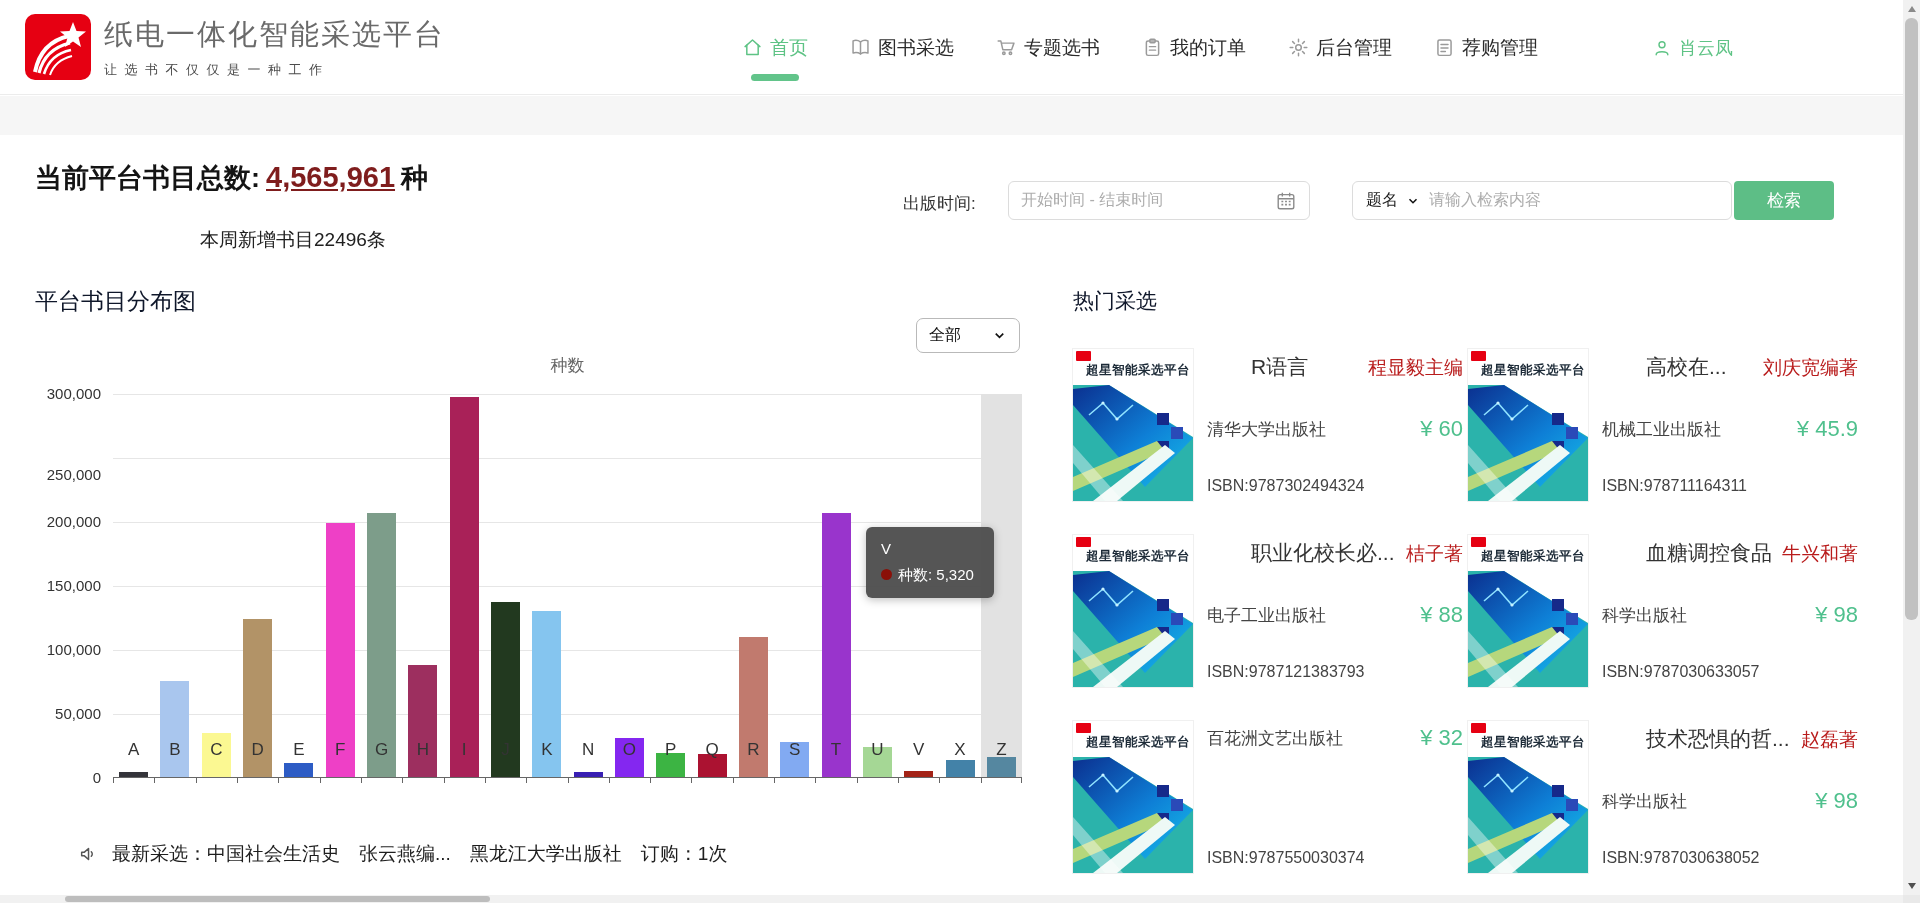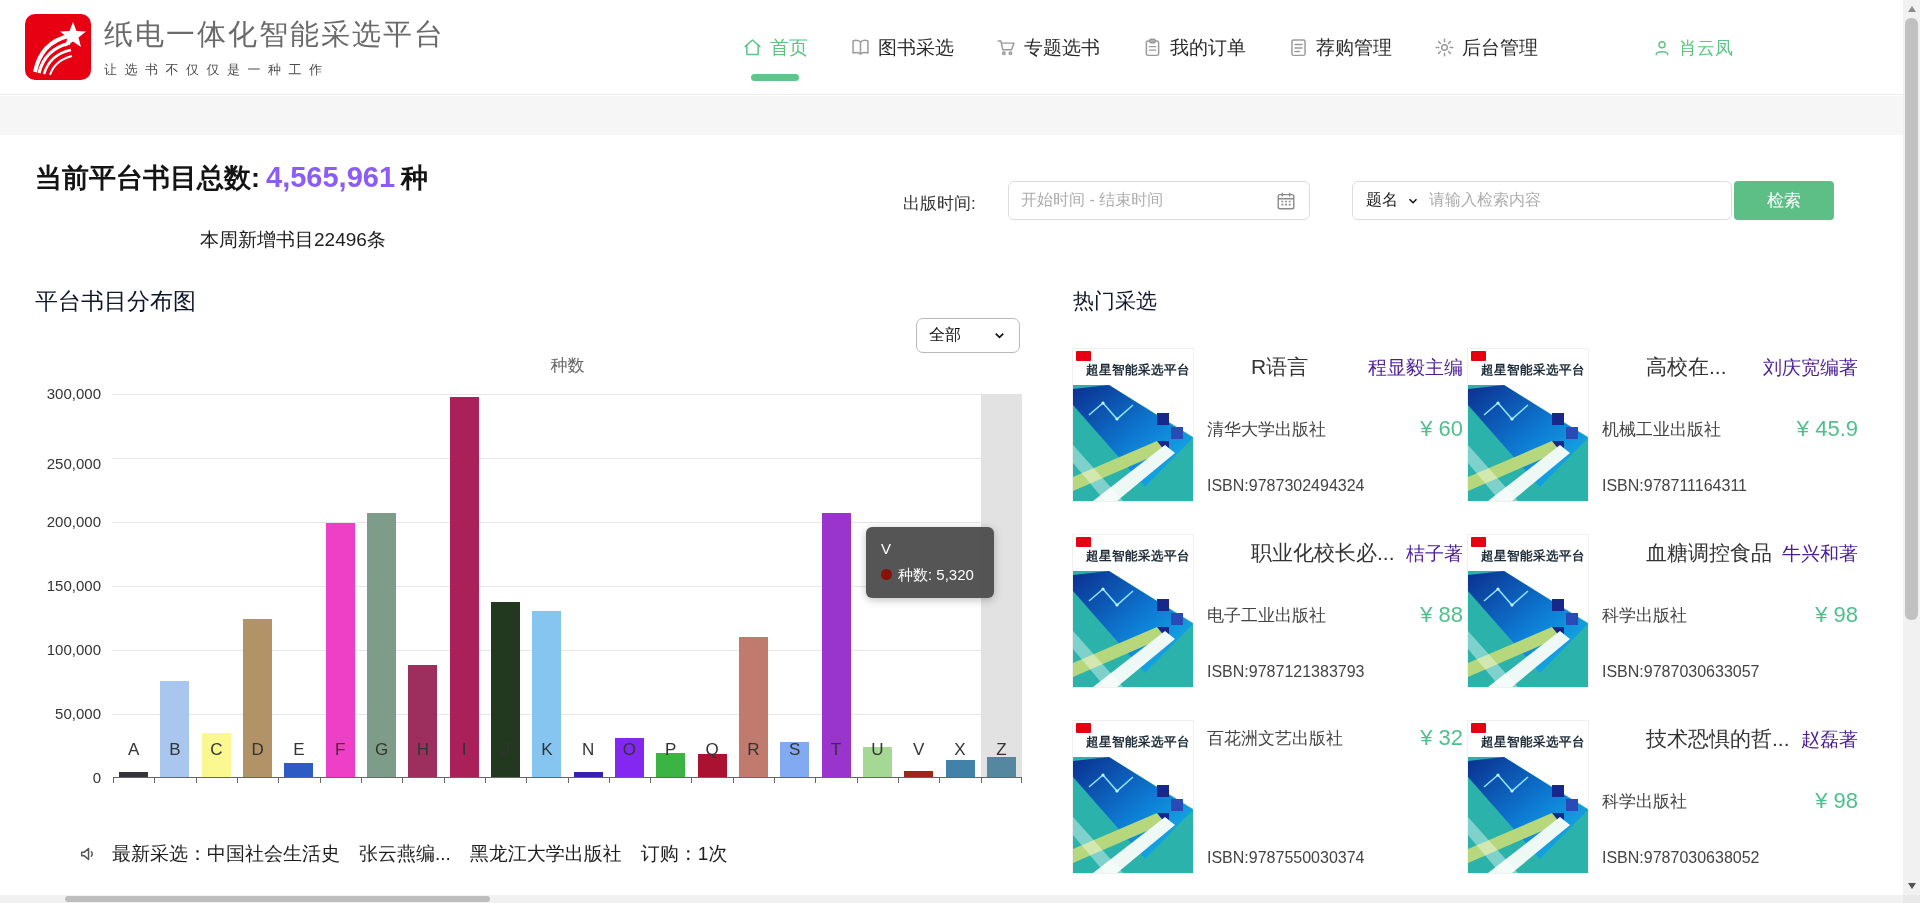--- a/index.html
+++ b/index.html
@@ -19,21 +19,21 @@
   .nav-item svg { width:21px; height:21px; stroke:#9a9a9a; fill:none; stroke-width:1.7; stroke-linecap:round; stroke-linejoin:round; }
   .nav-item.active { color:#5ec385; }
   .nav-item.active svg { stroke:#5ec385; }
   .nav-underline { display:none; position:absolute; bottom:14px; left:50%; transform:translateX(-50%); width:48px; height:7px; border-radius:4px; background:#62c48a; }
   .nav-item.active .nav-underline { display:block; }
   .user { position:absolute; left:1652px; top:0; height:95px; display:flex; align-items:center; gap:7px; font-size:18px; color:#5ec385; cursor:pointer; }
   .user svg { width:20px; height:20px; stroke:#5ec385; fill:none; stroke-width:1.7; stroke-linecap:round; }
   .subband { position:absolute; top:96px; left:0; width:1920px; height:39px; background:#f6f6f6; }
   
   .stats-title { position:absolute; left:35px; top:160px; font-size:27px; font-weight:bold; color:#141414; }
-  .stats-title .num { color:#8b5cf6; font-size:29px; padding:0 6px; }
+  .stats-title .num { color:#7f1d1d; font-size:29px; padding:0 6px;text-decoration:underline; }
   .weekly { position:absolute; left:200px; top:227px; font-size:19px; color:#212121; }
   .pub-label { position:absolute; left:903px; top:192px; font-size:17px; color:#333; }
   .date-input { position:absolute; left:1008px; top:181px; width:302px; height:39px; border:1px solid #dcdcdc; border-radius:6px; background:#fff; display:flex; align-items:center; padding:0 12px; font-size:16px; color:#adadad; cursor:text; }
   .date-input svg { margin-left:auto; width:22px; height:22px; stroke:#8a8a8a; fill:none; stroke-width:1.5; }
   .search-box { position:absolute; left:1352px; top:181px; width:380px; height:39px; border:1px solid #dcdcdc; border-radius:6px; background:#fff; display:flex; align-items:center; padding:0 13px; gap:9px; }
   .search-box .field { font-size:16px; color:#1d1d1d; cursor:pointer; display:flex; align-items:center; gap:8px; }
   .search-box .field svg { width:14px; height:14px; stroke:#111; fill:none; stroke-width:2.6; }
   .search-box .ph { font-size:16px; color:#adadad; }
   .search-btn { position:absolute; left:1734px; top:181px; width:100px; height:39px; background:#5dbe86; border:none; border-radius:4px; color:#fff; font-size:17px; cursor:pointer; font-family:inherit; }
   
@@ -55,21 +55,21 @@
   
   .hot-title { position:absolute; left:1073px; top:287px; font-size:21px; color:#0f172a;font-family:Liberation Serif, serif; }
   .book-card { position:absolute; width:390px; height:152px; display:flex; gap:14px; cursor:pointer; }
   .cover { position:relative; width:120px; height:152px; background:#fff; box-shadow:0 0 0 1px #f0f0f0; flex:none; }
   .mini-logo { position:absolute; left:3px; top:2px; width:15px; height:10px; background:#e60012; border-radius:1px; }
   .cover-brand { position:absolute; left:0; right:3px; top:13px; text-align:right; font-size:12.5px; font-weight:bold; color:#1d2b38; letter-spacing:0.5px; }
   .cover-art { position:absolute; left:0; bottom:0; width:120px; height:116px; }
   .book-info { flex:1; padding:4px 0 6px; display:flex; flex-direction:column; justify-content:space-between; }
   .bi-row1 { display:flex; justify-content:space-between; align-items:baseline;margin-left:44px; }
   .bk-title { font-size:21px; color:#333; }
-  .bk-author { font-size:19px; color:#4c1d95; }
+  .bk-author { font-size:19px; color:#b91c1c; }
   .bi-row2 { display:flex; justify-content:space-between; align-items:center; }
   .bk-pub { font-size:17px; color:#444; }
   .bk-price { font-size:22px; color:#4fc08d; }
   .bk-isbn { font-size:16px; color:#444; }
   
   .ticker { position:absolute; left:78px; top:841px; display:flex; align-items:center; gap:12px; font-size:19px; color:#1e1e1e; }
   .ticker svg { width:22px; height:22px; stroke:#555; fill:none; stroke-width:1.6; stroke-linecap:round; stroke-linejoin:round; }
   
   .vscroll { position:absolute; top:0; right:0; width:17px; height:895px; background:#f1f1f1; z-index:10; }
   .vs-up, .vs-down { position:absolute; left:0; width:17px; height:16px; display:flex; align-items:center; justify-content:center; cursor:pointer; }
@@ -156,32 +156,32 @@
     <svg viewBox="0 0 24 24">
           <rect x="5" y="4.5" width="14" height="16.5" rx="2"></rect>
           <rect x="9" y="2.5" width="6" height="4" rx="1"></rect>
           <path d="M8.5 11 H15.5 M8.5 15 H15.5"></path>
         </svg>
     <span class="nav-label">我的订单</span>
 
   </div>
       <div class="nav-item">
     <svg viewBox="0 0 24 24">
+          <circle cx="12" cy="12" r="3.2"></circle>
+          <path d="M12 2.5v3 M12 18.5v3 M2.5 12h3 M18.5 12h3 M5.3 5.3l2.1 2.1 M16.6 16.6l2.1 2.1 M18.7 5.3l-2.1 2.1 M7.4 16.6l-2.1 2.1"></path>
+        </svg>
+    <span class="nav-label">后台管理</span>
+
+  </div>
+      <div class="nav-item">
+    <svg viewBox="0 0 24 24">
           <rect x="4.5" y="3.5" width="15" height="17.5" rx="2"></rect>
           <path d="M8 8.5 H16 M8 12.5 H16 M8 16.5 H13"></path>
         </svg>
     <span class="nav-label">荐购管理</span>
-
-  </div>
-      <div class="nav-item">
-    <svg viewBox="0 0 24 24">
-          <circle cx="12" cy="12" r="3.2"></circle>
-          <path d="M12 2.5v3 M12 18.5v3 M2.5 12h3 M18.5 12h3 M5.3 5.3l2.1 2.1 M16.6 16.6l2.1 2.1 M18.7 5.3l-2.1 2.1 M7.4 16.6l-2.1 2.1"></path>
-        </svg>
-    <span class="nav-label">后台管理</span>
 
   </div>
     </nav>
 
   <div class="user">
     <svg viewBox="0 0 24 24">
       <circle cx="12" cy="8" r="3.6"></circle>
         <path d="M5 20 C5 15.2 19 15.2 19 20"></path>
     </svg>
     <span>肖云凤</span>
@@ -281,21 +281,21 @@
     </div>
   <div class="tooltip">
     <div>V</div>
     <div><span class="dot"></span><span>种数: 5,320</span></div>
   </div>
 <div class="ylab" style="top: 421px;">0</div>
     <div class="ylab" style="top: 357px;">50,000</div>
     <div class="ylab" style="top: 293px;">100,000</div>
     <div class="ylab" style="top: 229px;">150,000</div>
     <div class="ylab" style="top: 165px;">200,000</div>
-    <div class="ylab" style="top: 107px;">250,000</div>
+    <div class="ylab" style="top: 118px;">250,000</div>
     <div class="ylab" style="top: 37px;">300,000</div>
     <div class="xlab" style="left: 77.6591px;">A</div>
     <div class="xlab" style="left: 118.977px;">B</div>
     <div class="xlab" style="left: 160.295px;">C</div>
     <div class="xlab" style="left: 201.614px;">D</div>
     <div class="xlab" style="left: 242.932px;">E</div>
     <div class="xlab" style="left: 284.25px;">F</div>
     <div class="xlab" style="left: 325.568px;">G</div>
     <div class="xlab" style="left: 366.886px;">H</div>
     <div class="xlab" style="left: 408.205px;">I</div>

